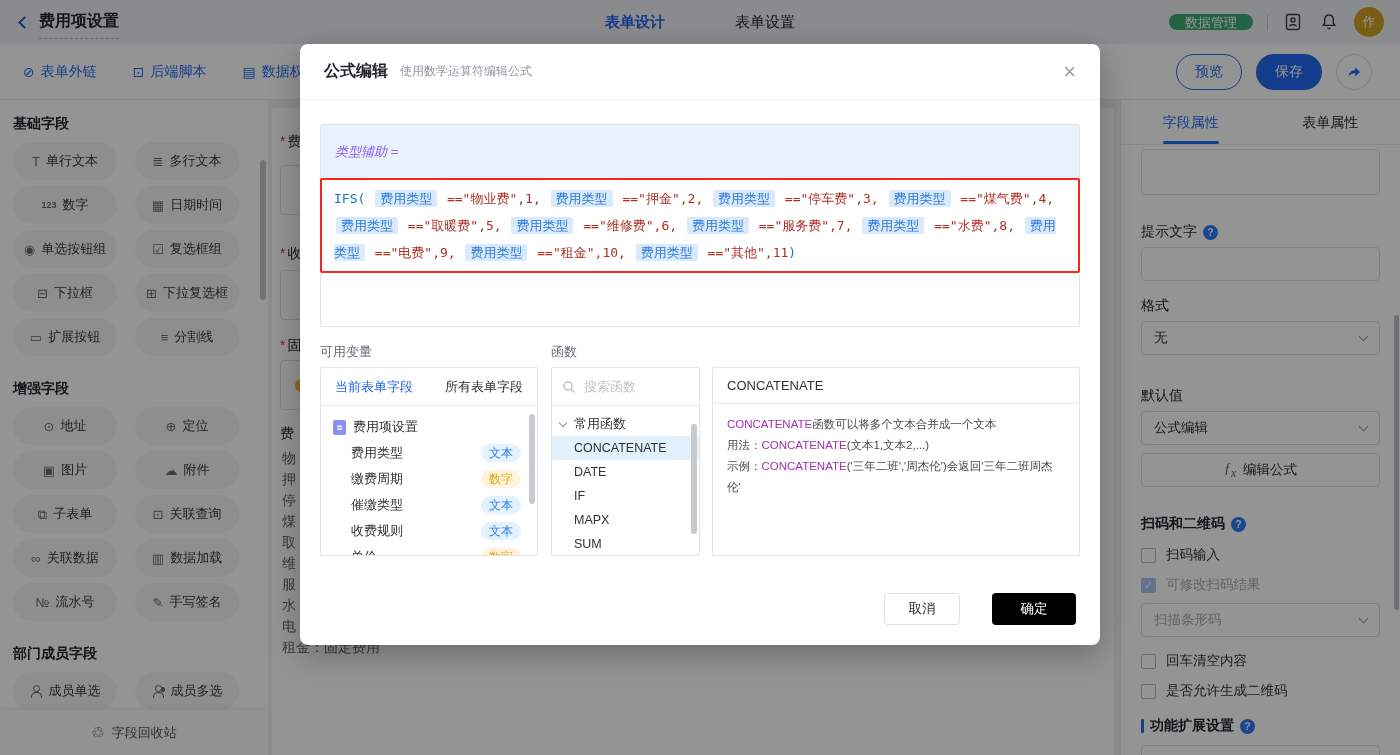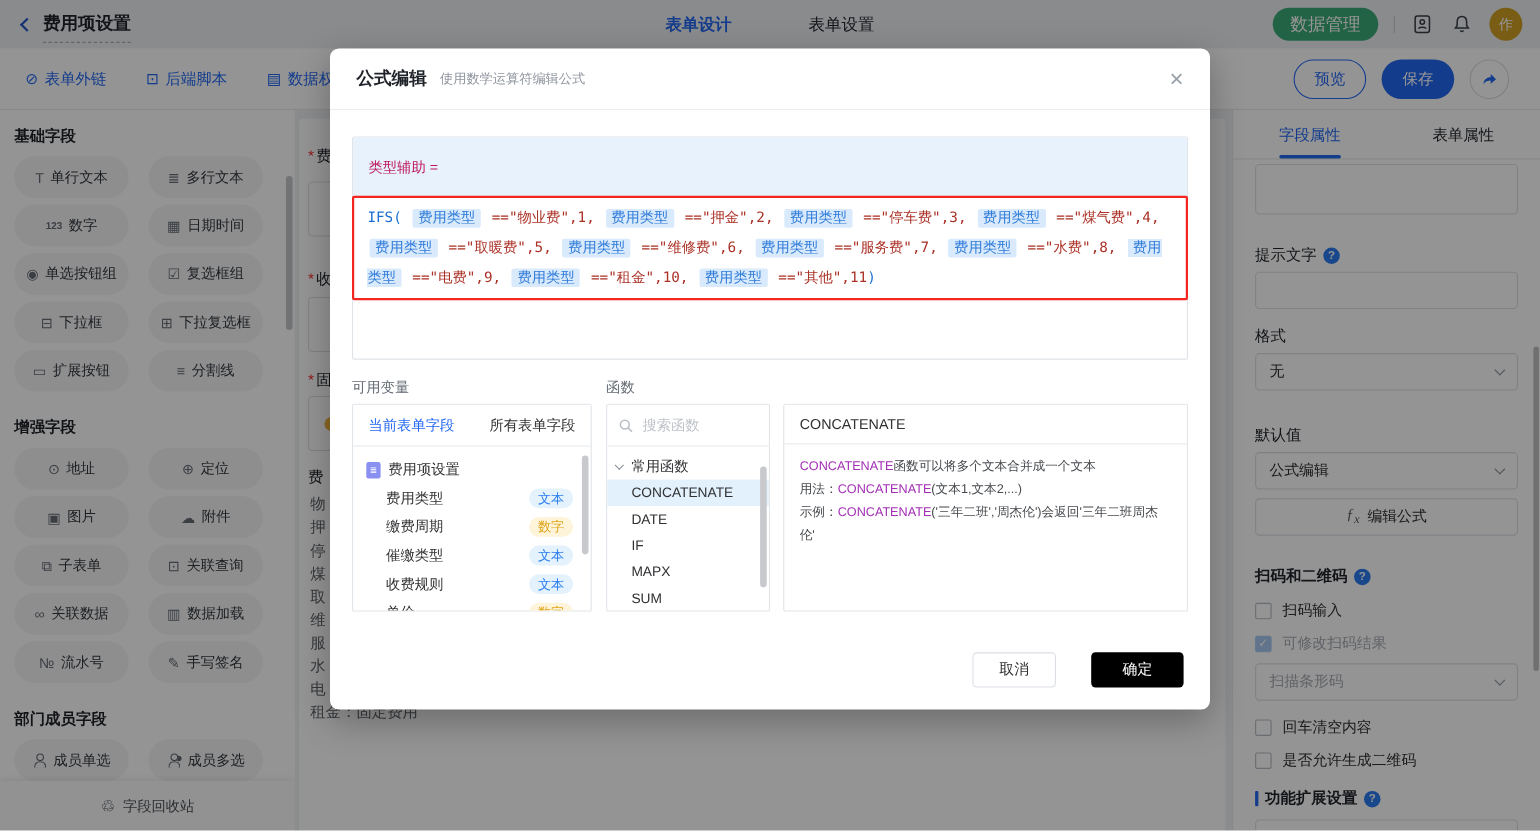--- a/index.html
+++ b/index.html
@@ -9,21 +9,21 @@
 
   
   .header { position:absolute; top:0; left:0; right:0; height:44px; background:#eef0f3; display:flex; align-items:center; padding:0 16px; z-index:5; }
   .back-group { display:flex; align-items:center; gap:10px; cursor:pointer; }
   .back-chevron { width:9px; height:9px; border-left:2px solid #2356c9; border-bottom:2px solid #2356c9; transform:rotate(45deg); margin-left:4px; }
   .page-title { font-size:16px; font-weight:bold; color:#1f2329; border-bottom:1px dashed #aab0b8; padding-bottom:6px; margin-top:5px; }
   .nav-tabs { position:absolute; left:50%; transform:translateX(-50%); display:flex; gap:70px;align-items:center; }
   .nav-tab { font-size:15px; color:#23272e; cursor:pointer; }
   .nav-tab.active { color:#2468f2; font-weight:bold; }
   .header-right { margin-left:auto; display:flex; align-items:center; gap:14px; }
-  .btn-green { border:none; background:#3dab77; color:#fff; font-size:16px; height:30px; padding:0 16px; border-radius:16px; cursor:pointer; font-family:inherit; }
+  .btn-green { border:none; background:#3dab77; color:#fff; font-size:13px; height:16px; padding:0 16px; border-radius:16px; cursor:pointer; font-family:inherit; }
   .v-divider { width:1px; height:16px; background:#c9ccd1; }
   .hicon { width:22px; height:22px; display:flex; align-items:center; justify-content:center; cursor:pointer; }
   .avatar { width:30px; height:30px; border-radius:50%; background:#d1a125; color:#fff; font-size:13px; display:flex; align-items:center; justify-content:center; cursor:pointer; }
 
   
   .toolbar { position:absolute; top:44px; left:0; right:0; height:56px; background:#fff; border-bottom:1px solid #e8eaec; display:flex; align-items:center; padding:0 28px 0 23px; z-index:5; }
   .toolbar-links { display:flex; gap:36px; }
   .tb-link { display:flex; align-items:center; gap:6px; color:#2468f2; font-size:14px; cursor:pointer; }
   .tb-ico { font-size:14px; }
   .toolbar-right { margin-left:auto; display:flex; align-items:center; gap:14px; }
@@ -93,21 +93,21 @@
 
   
   .overlay { position:absolute; inset:0; background:rgba(0,0,0,0.42); z-index:50; }
   .modal { position:absolute; left:300px; top:44px; width:800px; height:601px; background:#fff; border-radius:8px; box-shadow:0 10px 32px rgba(0,0,0,.28); z-index:100; }
   .modal-header { height:56px; display:flex; align-items:center; padding:0 24px; border-bottom:1px solid #ebedf0; }
   .modal-title { font-size:16px; font-weight:bold; color:#1f2329; }
   .modal-subtitle { font-size:12px; color:#8f959e; margin-left:12px; }
   .modal-close { margin-left:auto; font-size:22px; color:#9aa0a8; cursor:pointer; line-height:1; }
   .modal-body { padding:24px 20px 0 20px; }
   .formula-box { border:1px solid #e0e3e8; border-radius:2px; }
-  .fname-bar { background:#e7f2fd; height:54px; display:flex; align-items:center; padding:0 14px; font-size:13px; color:#be185d; }
+  .fname-bar { background:#e7f2fd; height:54px; display:flex; align-items:center; padding:0 14px; font-size:13px; color:#8b5cf6;font-style:italic; }
   .fcode { border:2px solid #f5261f; border-radius:2px; margin:-1px; padding:5px 12px; min-height:88px; font-family:"DejaVu Sans Mono",monospace; font-size:13px; line-height:27px; color:#ab3126; word-break:break-all; }
   .fkw { color:#1a6fd0; }
   .flit { color:#ab3126; }
   .chip { background:#d8eafc; color:#2f7bd9; border-radius:2px; padding:1px 5px; margin:0 2px; font-family:"DejaVu Sans Mono",monospace; cursor:pointer; }
   .fempty { height:54px; }
   .panel-labels { position:relative; height:18px; margin-top:16px; font-size:13px; color:#646a73; }
   .pl-var { position:absolute; left:0; }
   .pl-fn { position:absolute; left:231px; }
   .panels { display:flex; margin-top:6px; height:189px; }
   .panel { border:1px solid #e2e5e9; border-radius:2px; background:#fff; position:relative; overflow:hidden; }

